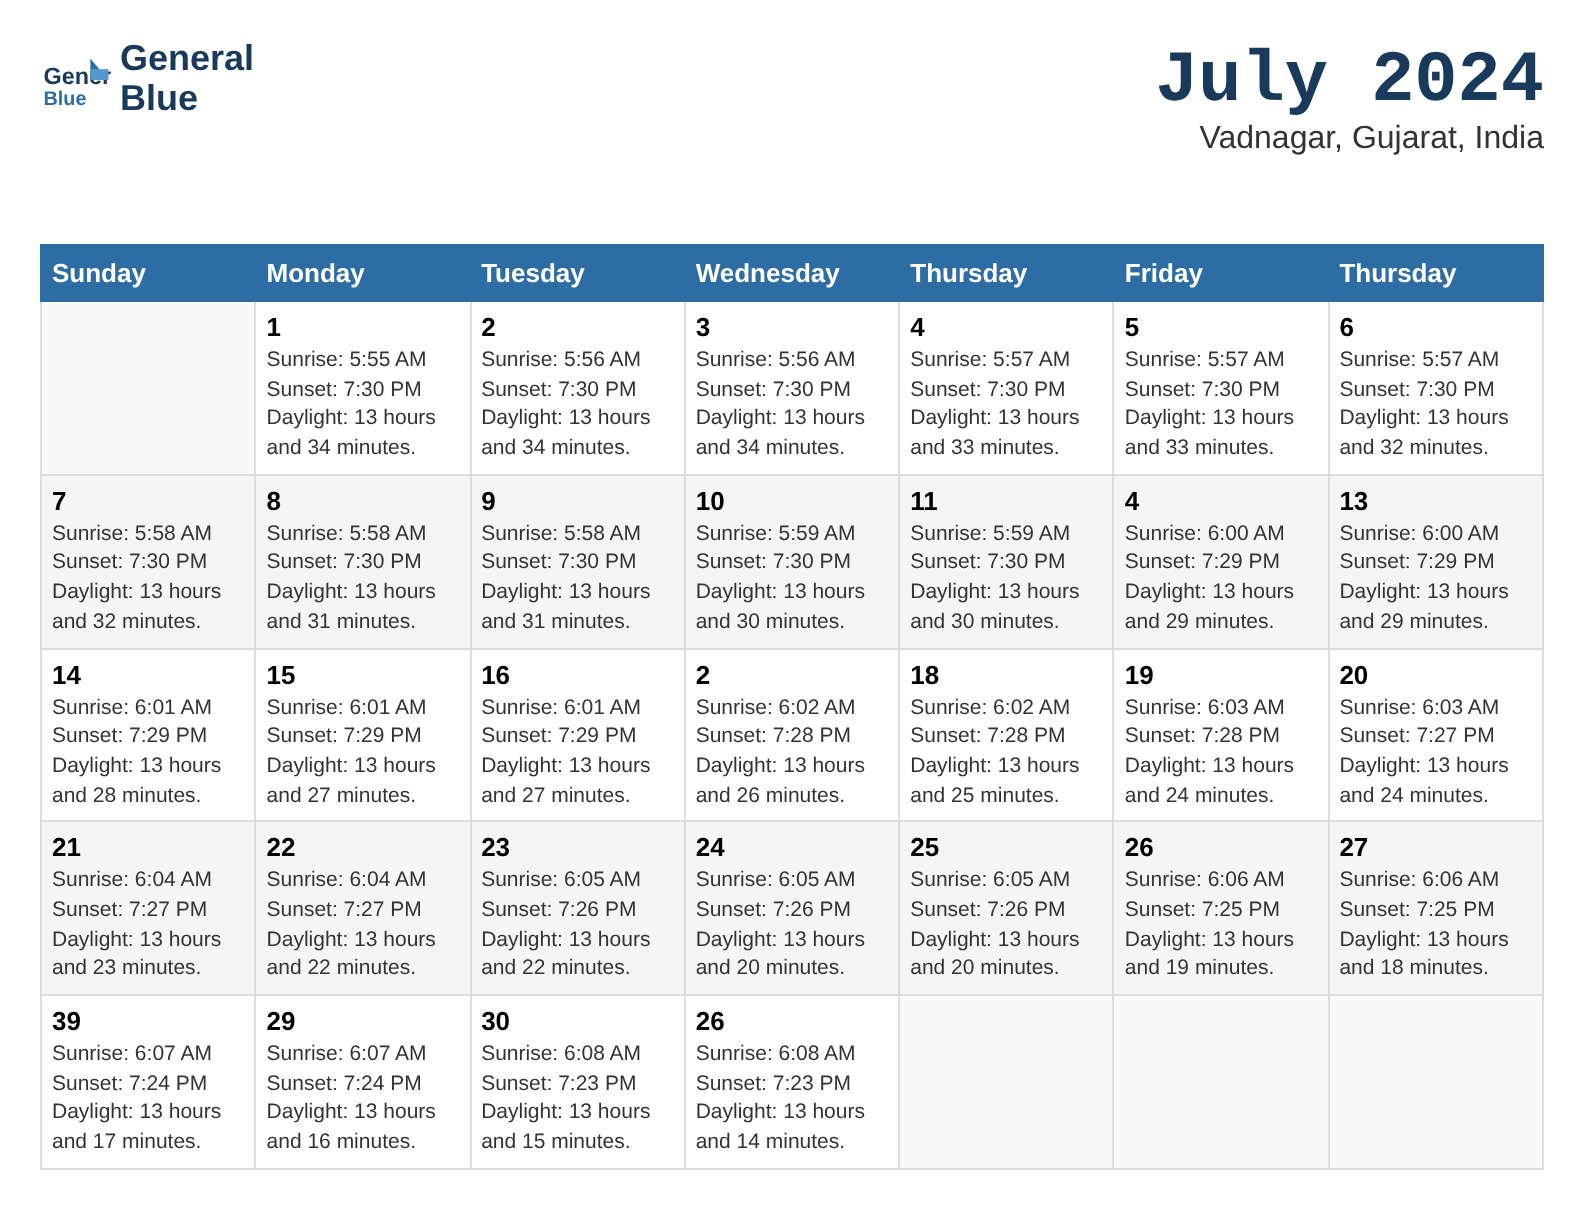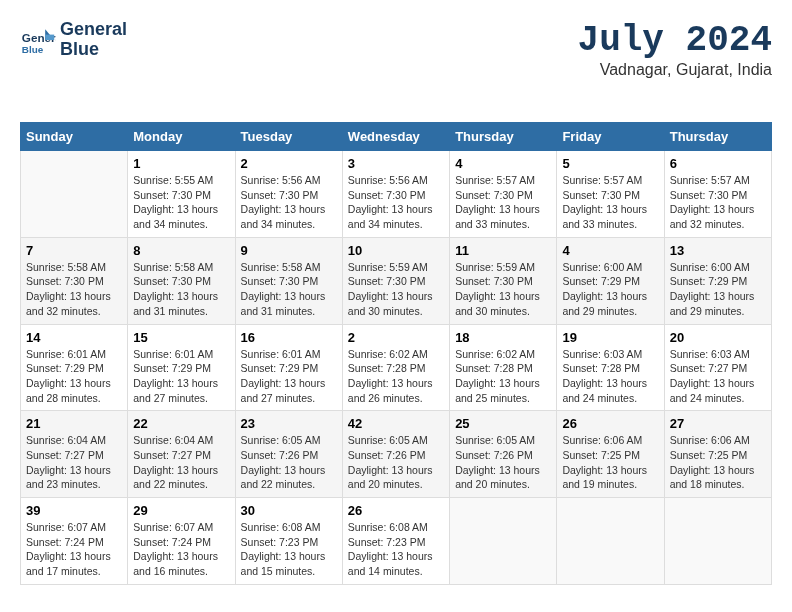--- a/index.html
+++ b/index.html
@@ -261,21 +261,21 @@
 Sunset: 7:27 PM
 Daylight: 13 hours and 22 minutes.</div>
         </td>
         <td>
           <span class="day-num">23</span>
           <div class="day-info" style="white-space: pre-line;">Sunrise: 6:05 AM
 Sunset: 7:26 PM
 Daylight: 13 hours and 22 minutes.</div>
         </td>
         <td>
-          <span class="day-num">42</span>
+          <span class="day-num">24</span>
           <div class="day-info" style="white-space: pre-line;">Sunrise: 6:05 AM
 Sunset: 7:26 PM
 Daylight: 13 hours and 20 minutes.</div>
         </td>
         <td>
           <span class="day-num">25</span>
           <div class="day-info" style="white-space: pre-line;">Sunrise: 6:05 AM
 Sunset: 7:26 PM
 Daylight: 13 hours and 20 minutes.</div>
         </td>

